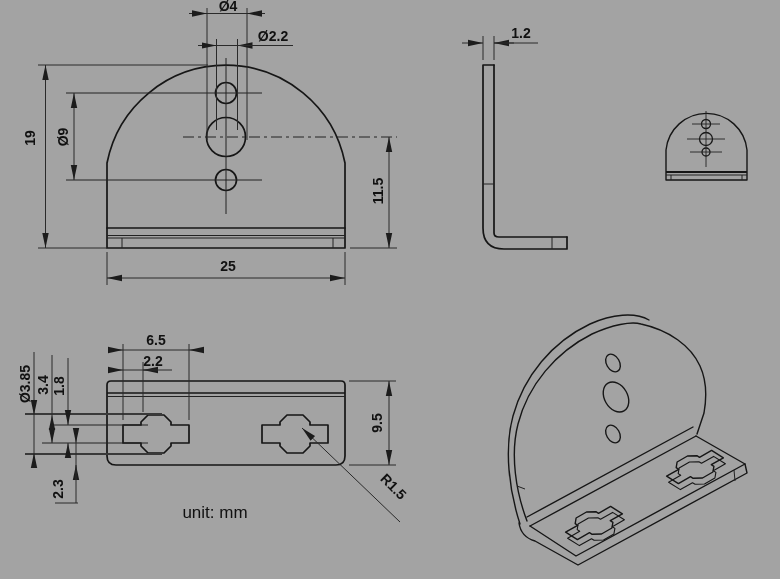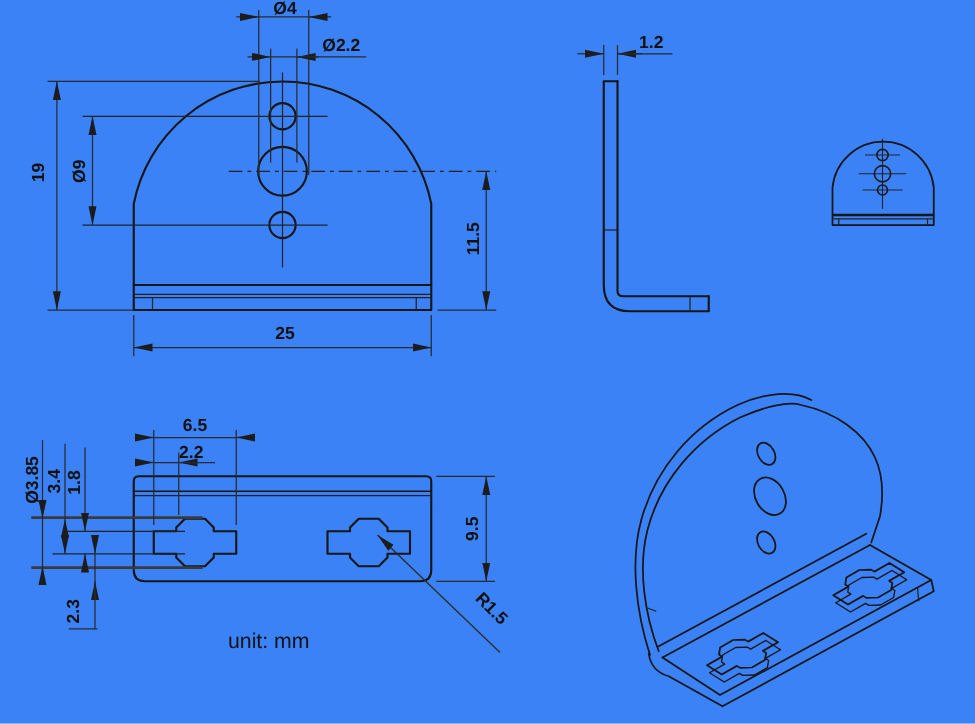--- a/index.html
+++ b/index.html
@@ -1,16 +1,16 @@
 <!DOCTYPE html>
 <html><head>
 <meta charset="utf-8">
 <style>
   html,body{margin:0;padding:0;background:#ffffff;}
-  .stage{width:780px;height:579px;background:#3b82f6;position:relative;font-family:"Liberation Sans",sans-serif;}
+  .stage{width:780px;height:579px;background:#a3a3a3;position:relative;font-family:"Liberation Sans",sans-serif;}
   svg{display:block;}
   .o{stroke:#161616;stroke-width:1.7;fill:none;stroke-linejoin:round;stroke-linecap:round;}
   .o2{stroke:#161616;stroke-width:1.4;fill:none;stroke-linejoin:round;stroke-linecap:round;}
   .t{stroke:#222;stroke-width:1;fill:none;}
   .d{stroke:#2a2a2a;stroke-width:1;fill:none;}
   .ext2{stroke:#3a3a3a;stroke-width:2.2;fill:none;}
   .cl{stroke:#222;stroke-width:1;fill:none;stroke-dasharray:11 4 3 4;}
   .dim-text{font-family:"Liberation Sans",sans-serif;font-size:14px;font-weight:bold;fill:#111;text-anchor:middle;}
   .note-text{font-family:"Liberation Sans",sans-serif;font-size:17px;fill:#111;text-anchor:middle;}
 </style>

